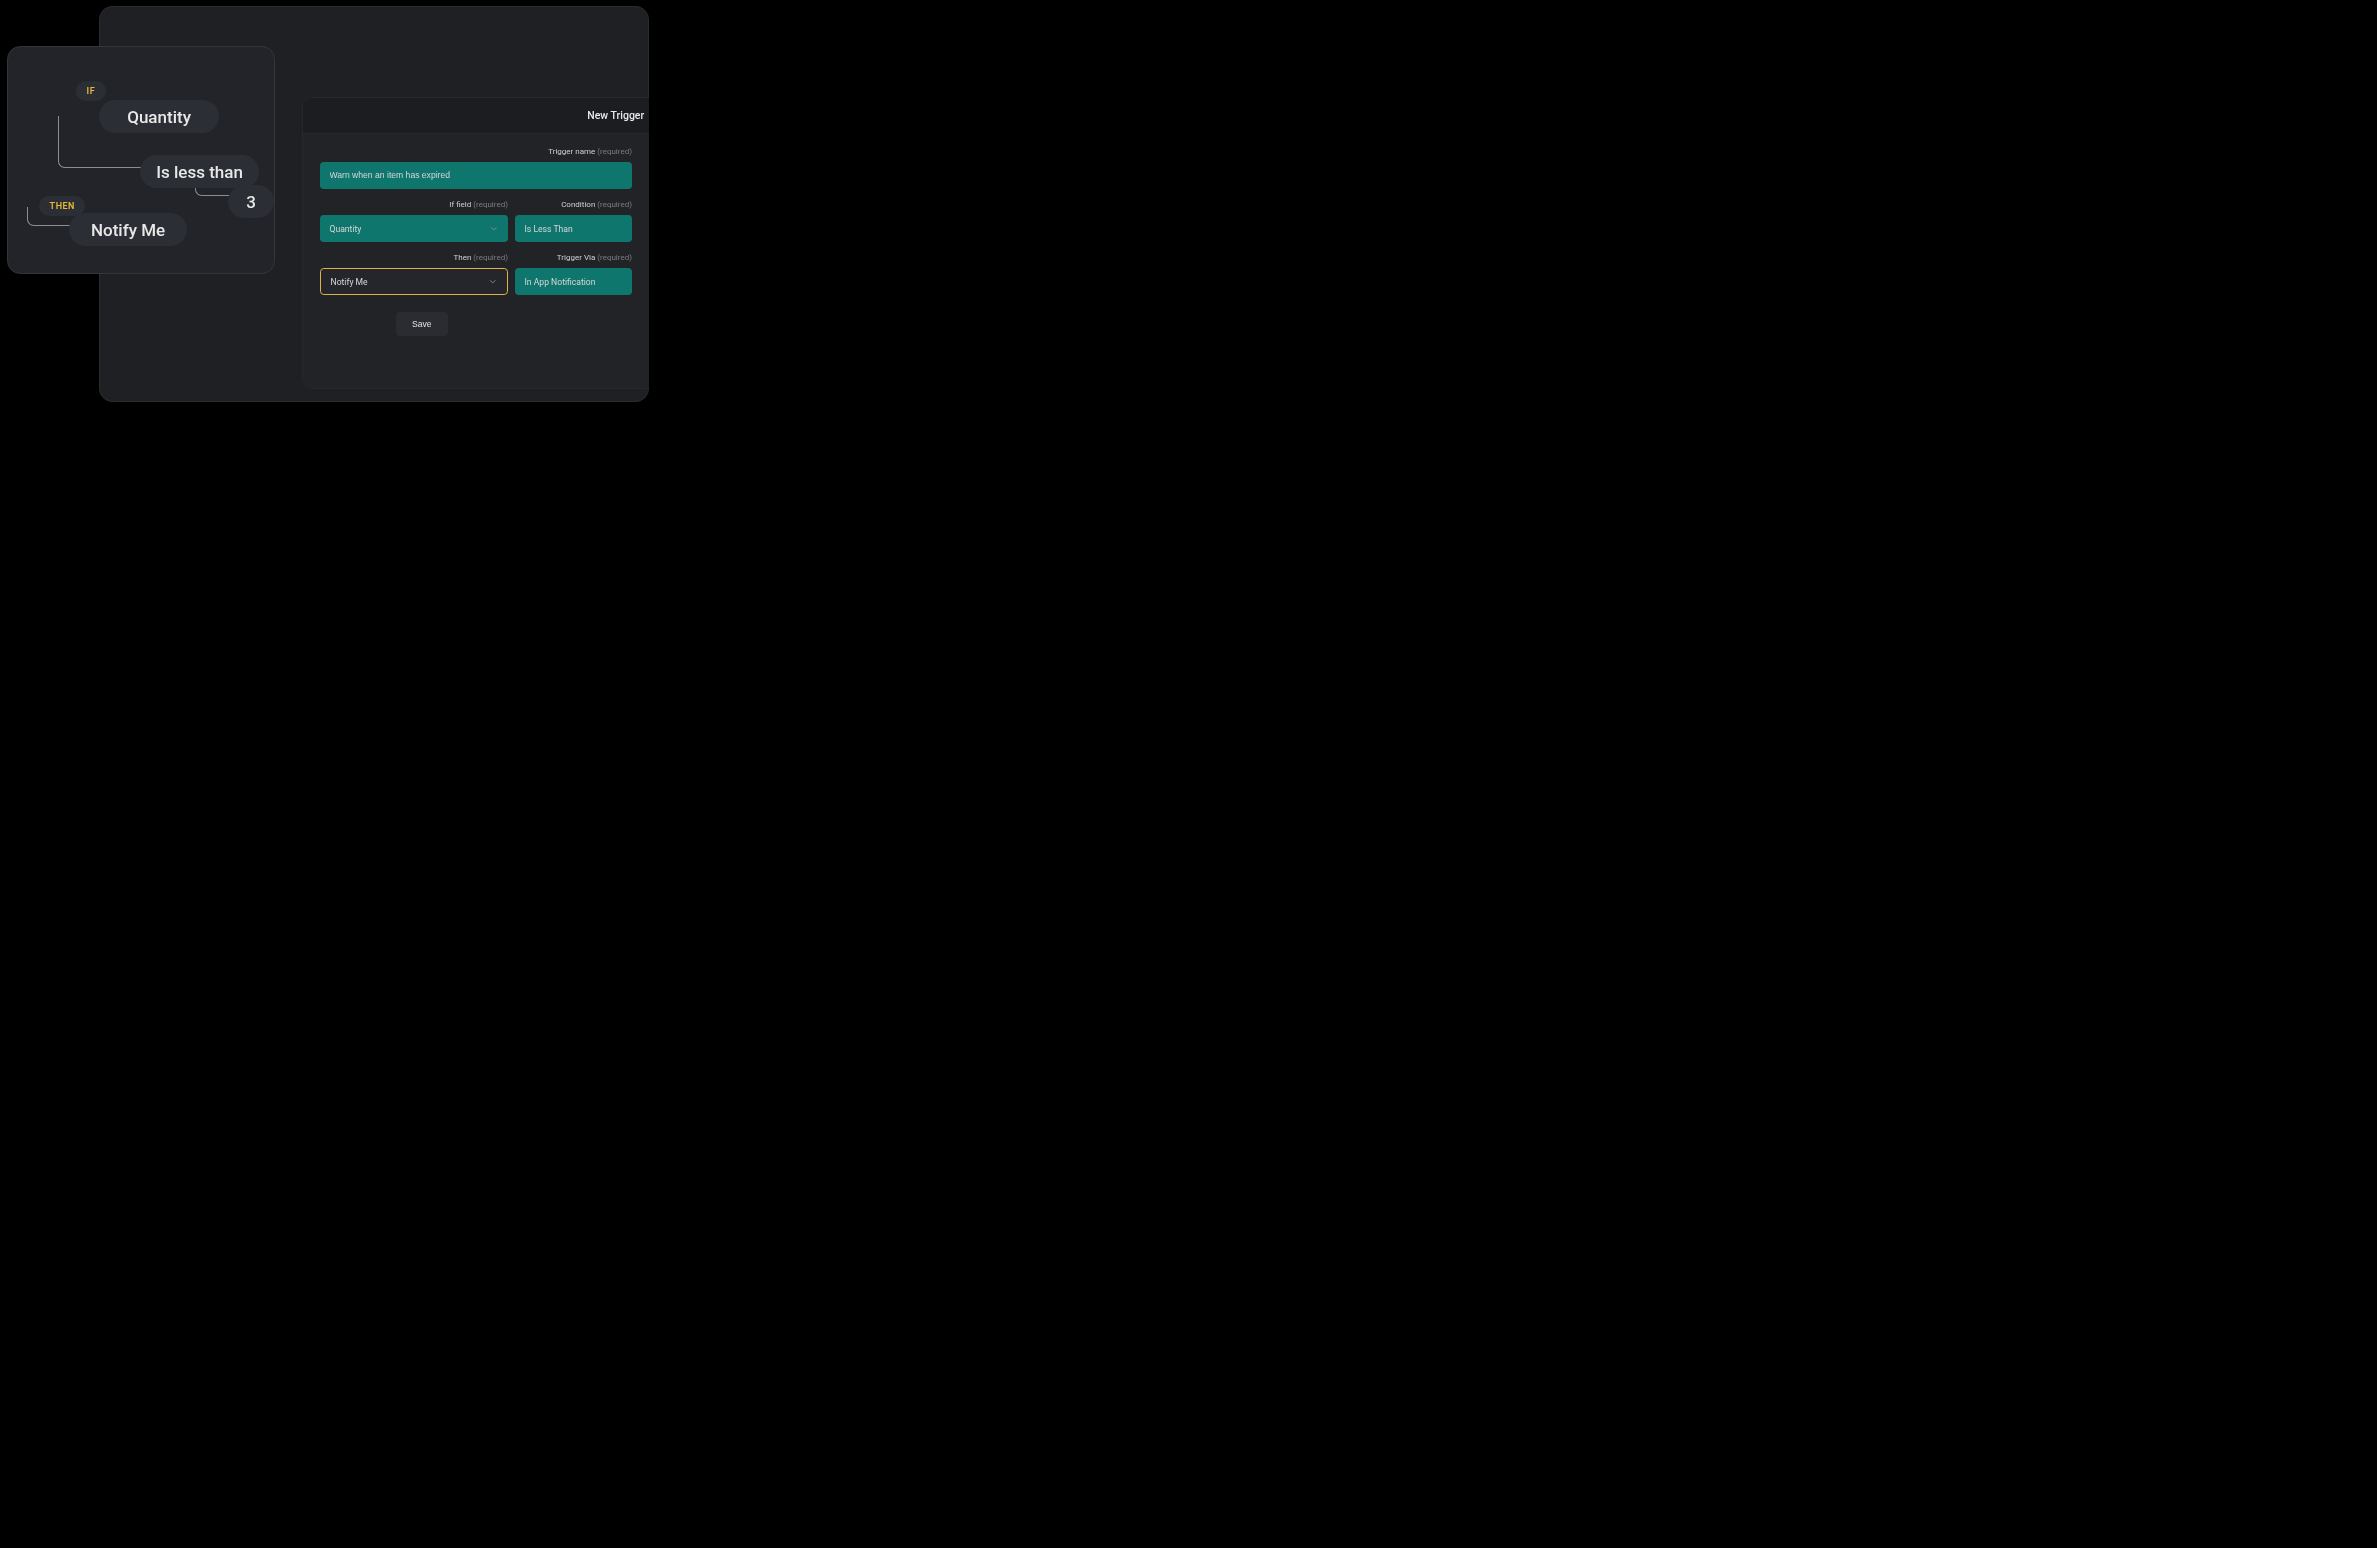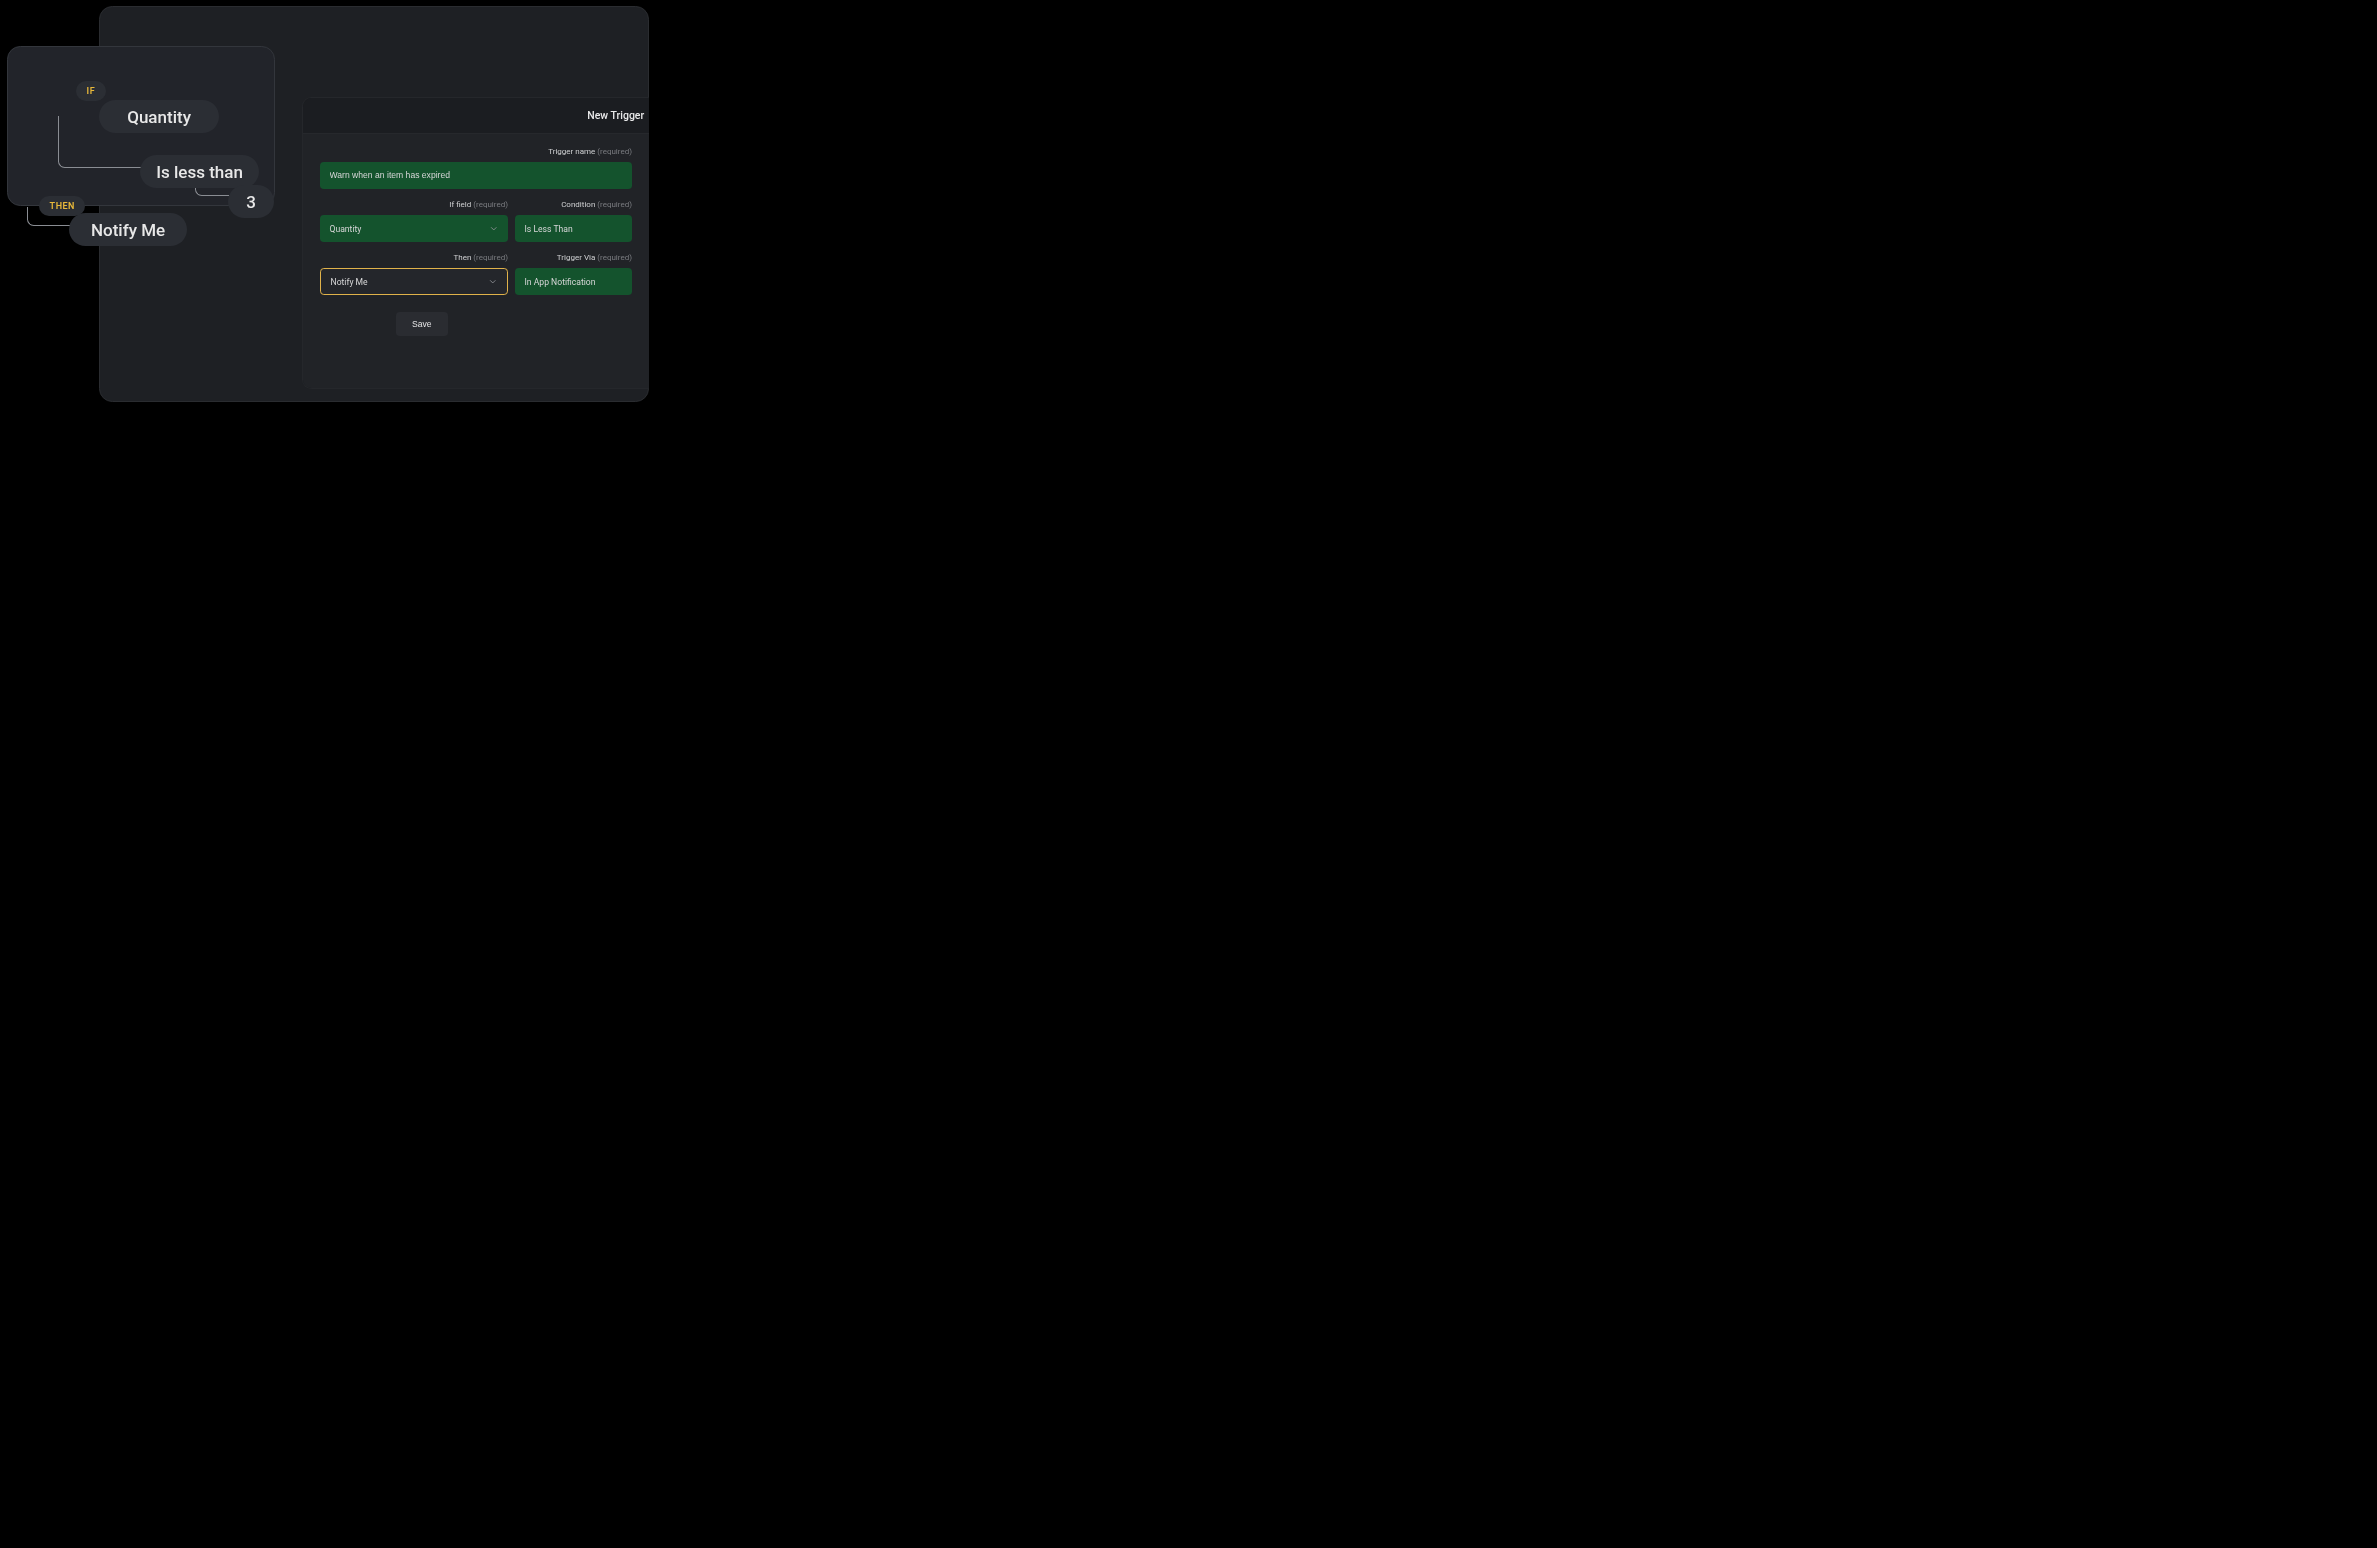--- a/index.html
+++ b/index.html
@@ -27,21 +27,21 @@
     border: 0.5px solid #2a2c30;
     border-radius: 13.3px;
   }
 
   
   .card-left {
     position: absolute;
     left: 7.1px;
     top: 46px;
     width: 268px;
-    height: 160px;
+    height: 228px;
     background: #22242a;
     border: 0.5px solid #33363c;
     border-radius: 13.3px;
     padding: 28.5px 13.3px 13.3px 13.3px;
   }
 
   .pill {
     position: absolute;
     display: inline-flex;
     align-items: center;
@@ -136,21 +136,21 @@
     margin-bottom: 5.7px;
     text-align: right;
   }
   .label-row .req {
     color: #7a7c80;
     font-weight: 400;
   }
   .input, .select {
     width: 100%;
     height: 27px;
-    background: #14532d;
+    background: #0f766e;
     border: none;
     border-radius: 3.8px;
     color: #d7d7d8;
     font-size: 8.6px;
     padding: 0 9.5px;
     display: flex;
     align-items: center;
     justify-content: space-between;
   }
   .input { outline: none; }

